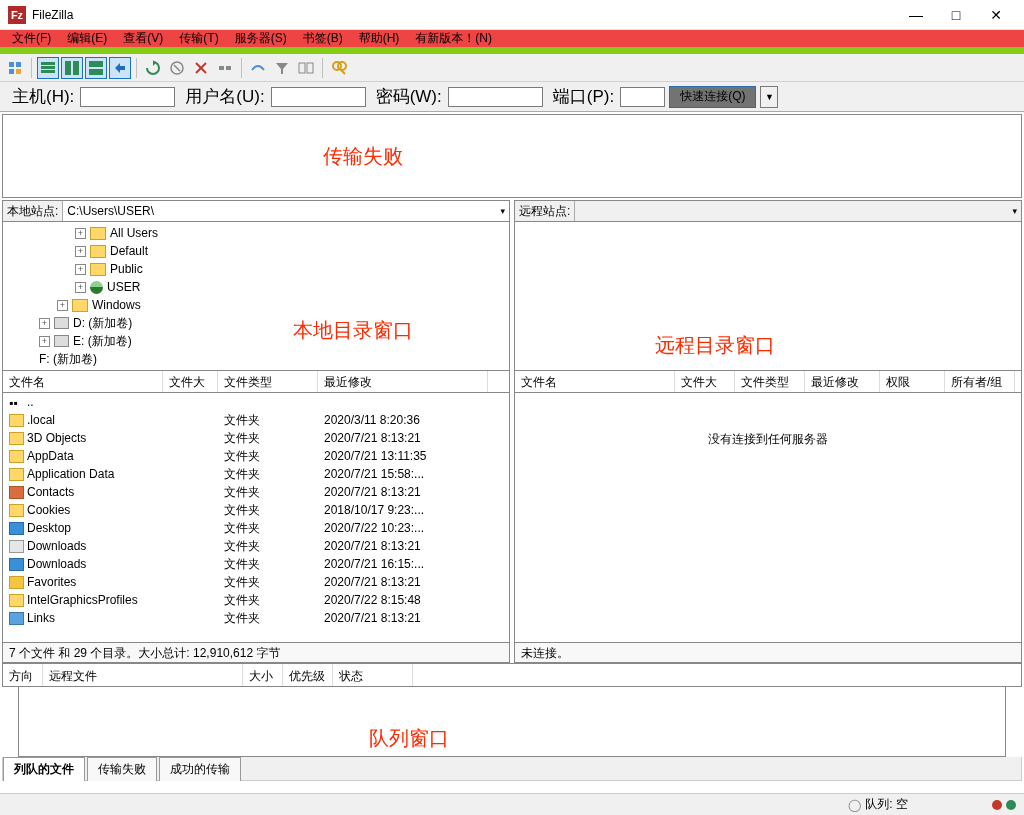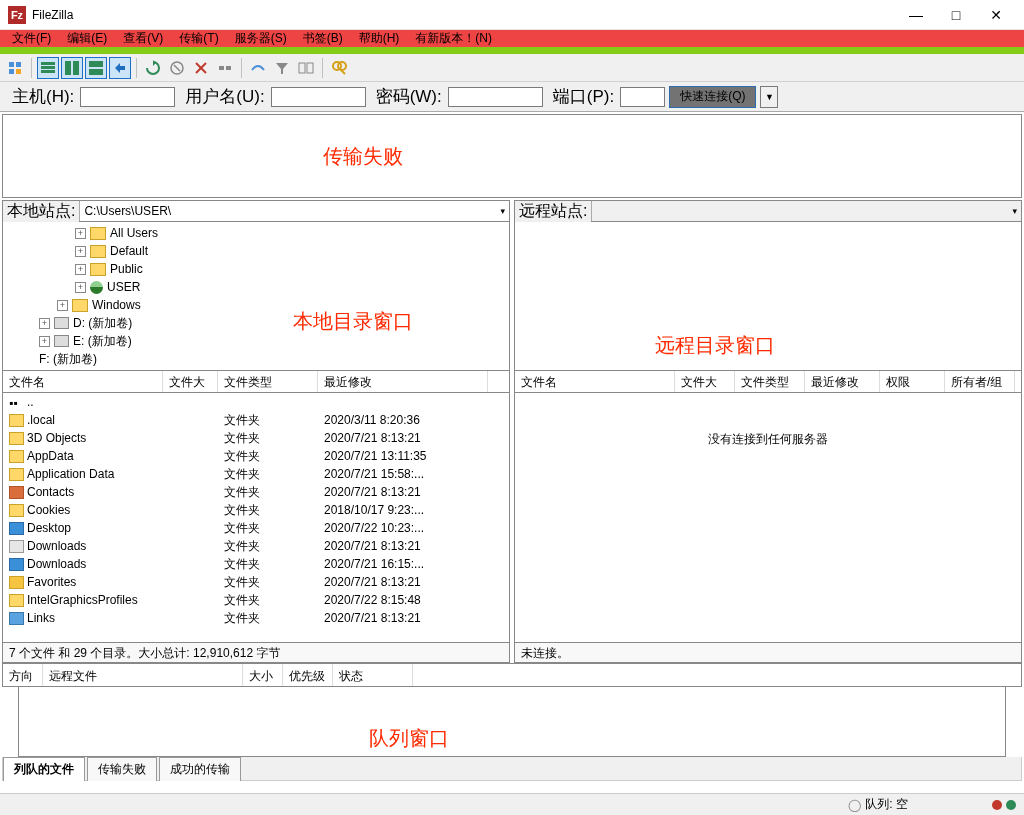--- a/index.html
+++ b/index.html
@@ -29,21 +29,21 @@
 .quickconnect .btn { height: 22px; padding: 0 10px; border: 1px solid #2b6cb0; background: #737373; font-size: 12px; }
 .quickconnect .dd { width: 18px; height: 22px; border: 1px solid #7a7a7a; background: #f0f0f0; display:flex; align-items:center; justify-content:center; font-size:9px; }
 
 
 .logarea { height: 84px; border: 1px solid #888; margin: 2px; background: #fff; position: relative; }
 
 
 .main { display: flex; height: 463px; margin: 0 2px; gap: 4px; }
 .pane { flex: 1; display: flex; flex-direction: column; min-width: 0; }
 .sitebar { height: 22px; display: flex; align-items: center; border: 1px solid #888; background: #f0f0f0; }
-.sitebar label { padding: 0 4px; font-size: 16px; background: #f0f0f0; }
+.sitebar label { padding: 0 4px; font-size: 12px; background: #f0f0f0; }
 .sitebar .combo { flex: 1; height: 20px; border-left: 1px solid #aaa; background: #fff; display: flex; align-items: center; padding: 0 4px; font-size: 12px; }
 .sitebar .combo .arr { margin-left: auto; font-size: 9px; }
 
 .tree { flex: 1; border: 1px solid #888; border-top: none; background: #fff; overflow: auto; padding: 2px 0; position: relative; }
 .tree-row { display: flex; align-items: center; height: 18px; font-size: 12px; white-space: nowrap; }
 .tree-row .exp { width: 11px; height: 11px; border: 1px solid #888; display: flex; align-items: center; justify-content: center; font-size: 9px; line-height: 1; margin-right: 4px; color:#555; }
 .tree-row .foldericon { width: 16px; height: 13px; background: #ffd869; border: 1px solid #c9a227; margin-right: 4px; }
 .tree-row .driveicon { width: 15px; height: 12px; background: #ddd; border: 1px solid #888; margin-right: 4px; }
 .tree-row .usericon { width: 13px; height: 13px; border-radius: 50%; background: linear-gradient(#8ed08e 50%, #2a7a2a 50%); margin-right: 4px; }
 
@@ -204,21 +204,21 @@
 
   <div class="pane">
     <div class="sitebar">
       <label>本地站点:</label>
       <div class="combo">
           <span>C:\Users\USER\</span>
           <span class="arr">▾</span>
         </div>
     </div>
     <div class="tree" id="local-tree">
-      <div class="anno" style="left:290px; top:86px;">本地目录窗口</div>
+      <div class="anno" style="left:290px; top:95px;">本地目录窗口</div>
     <div class="tree-row" style="padding-left: 72px;">
           <div class="exp">+</div>
           <div class="foldericon"></div>
           <span>All Users</span>
         </div>
         <div class="tree-row" style="padding-left: 72px;">
           <div class="exp">+</div>
           <div class="foldericon"></div>
           <span>Default</span>
         </div>

